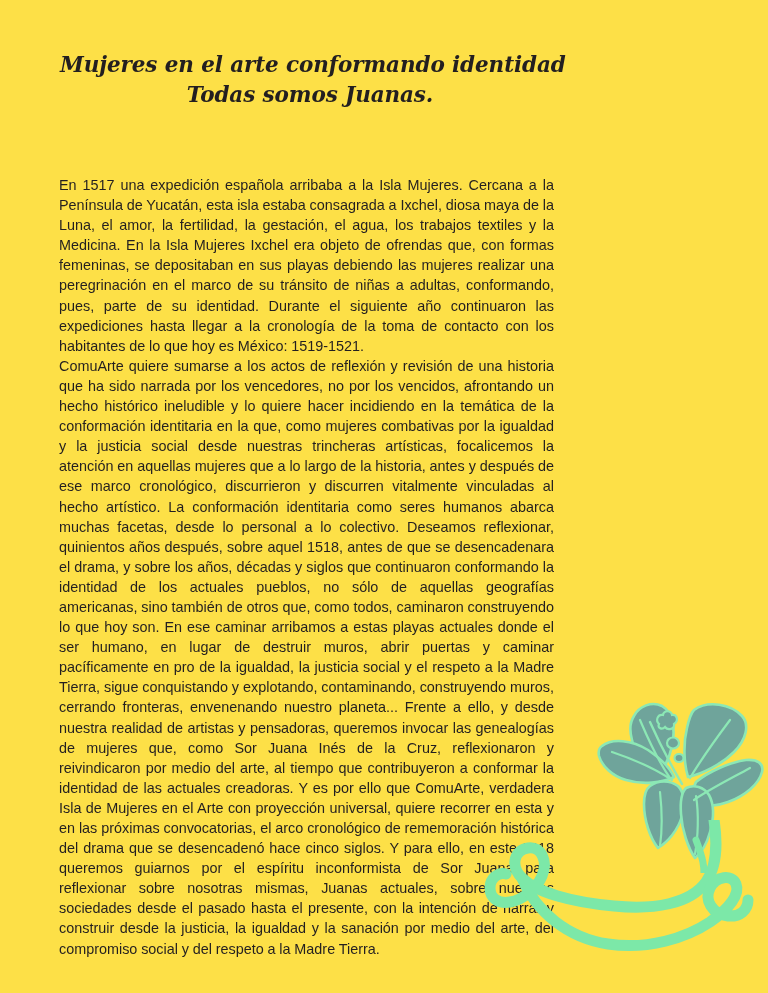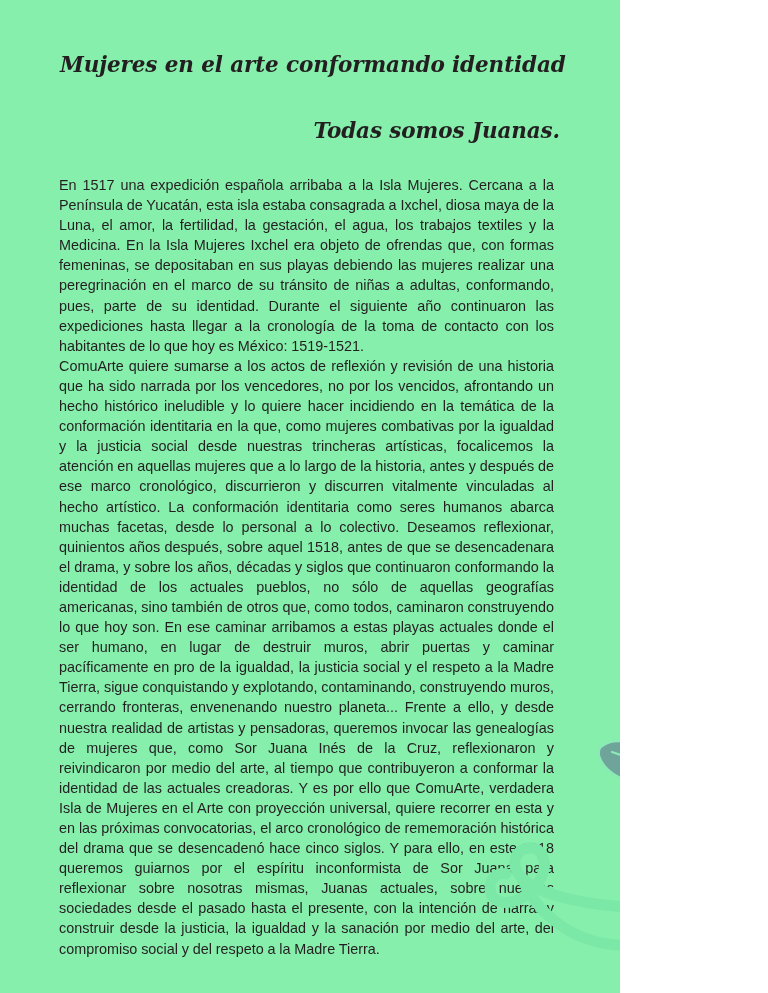--- a/index.html
+++ b/index.html
@@ -2,23 +2,23 @@
 <html><head>
 <meta charset="utf-8">
 <style>
   html, body {
     margin: 0;
     padding: 0;
     background: #ffffff;
   }
   .page {
     position: relative;
-    width: 620px;
+    width: 768px;
     height: 993px;
-    background: #86efac;
+    background: #fde047;
     overflow: hidden;
     font-family: "Liberation Sans", sans-serif;
   }
 
   
   .title-block {
     position: absolute;
     left: 60px;
     top: 50px;
     width: 500px;
@@ -28,21 +28,21 @@
     font-family: "DejaVu Serif", "Liberation Serif", serif;
     font-style: italic;
     font-weight: bold;
     font-size: 21.5px;
     line-height: 30px;
     color: #231f20;
     letter-spacing: -0.1px;
     white-space: nowrap;
   }
   .title-line.line-1 { text-align: center; }
-  .title-line.line-2 { text-align: right; margin-top: 36px; }
+  .title-line.line-2 { text-align: center; }
 
   
   .body-text {
     position: absolute;
     left: 59px;
     top: 175px;
     width: 495px;
     text-align: justify;
     text-justify: inter-word;
     font-family: "Liberation Sans", sans-serif;

